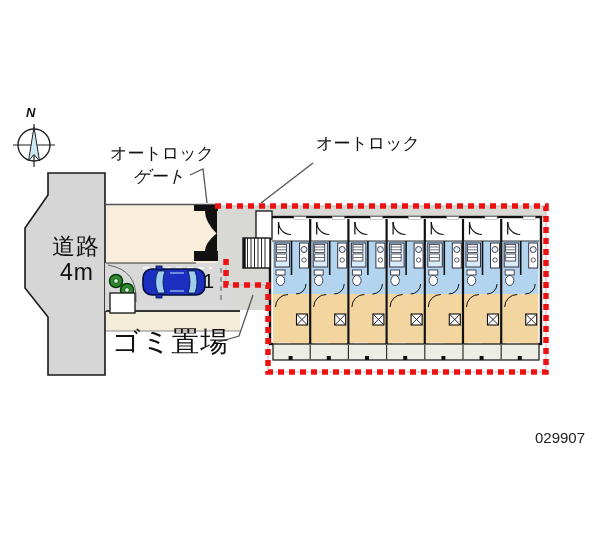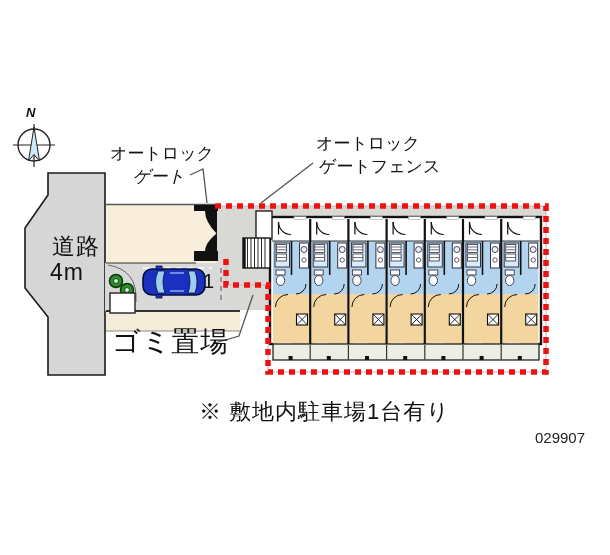--- a/index.html
+++ b/index.html
@@ -169,28 +169,26 @@
       <line x1="13" y1="145" x2="55" y2="145" stroke="#222" stroke-width="1.2"></line>
       <line x1="34" y1="124" x2="34" y2="167" stroke="#222" stroke-width="1.2"></line>
       <circle cx="34" cy="145" r="16" fill="none" stroke="#222" stroke-width="1.4"></circle>
       <polygon points="34,127 28.5,161 34,154.5 39.5,161" style="fill:var(--c-compass_blue)" stroke="#222" stroke-width="1"></polygon>
     </g>
   </svg>
 
   <div class="lbl f-north" style="left:26px;top:105px;">N</div>
 
   <div class="lbl ctr f-road" style="left:52px;top:234px;width:46px;">道路</div>
-  <div class="lbl ctr f-road" style="left:44px;top:260px;width:46px;">4m</div>
+  <div class="lbl ctr f-road" style="left:54px;top:260px;width:46px;">4m</div>
 
   <div class="lbl ctr f-gate" style="left:110px;top:144px;width:82px;">オートロック</div>
   <div class="lbl ctr f-gate" style="left:128px;top:167px;width:62px;font-style:italic;">ゲート</div>
 
   <div class="lbl f-gate" style="left:316px;top:134px;">オートロック</div>
-  <div class="lbl f-gate" style="left:319px;top:157px;">ゲートフェンス</div>
 
   <div class="lbl f-garbage" style="left:112px;top:329px;">ゴミ置場</div>
 
   <div class="lbl f-pnum" style="left:203px;top:270px;">1</div>
 
-  <div class="lbl f-note" style="left:199px;top:397px;">※ 敷地内駐車場1台有り</div>
 
   <div class="lbl f-id" style="left:535px;top:429px;">029907</div>
 </div>
 
 </body></html>

